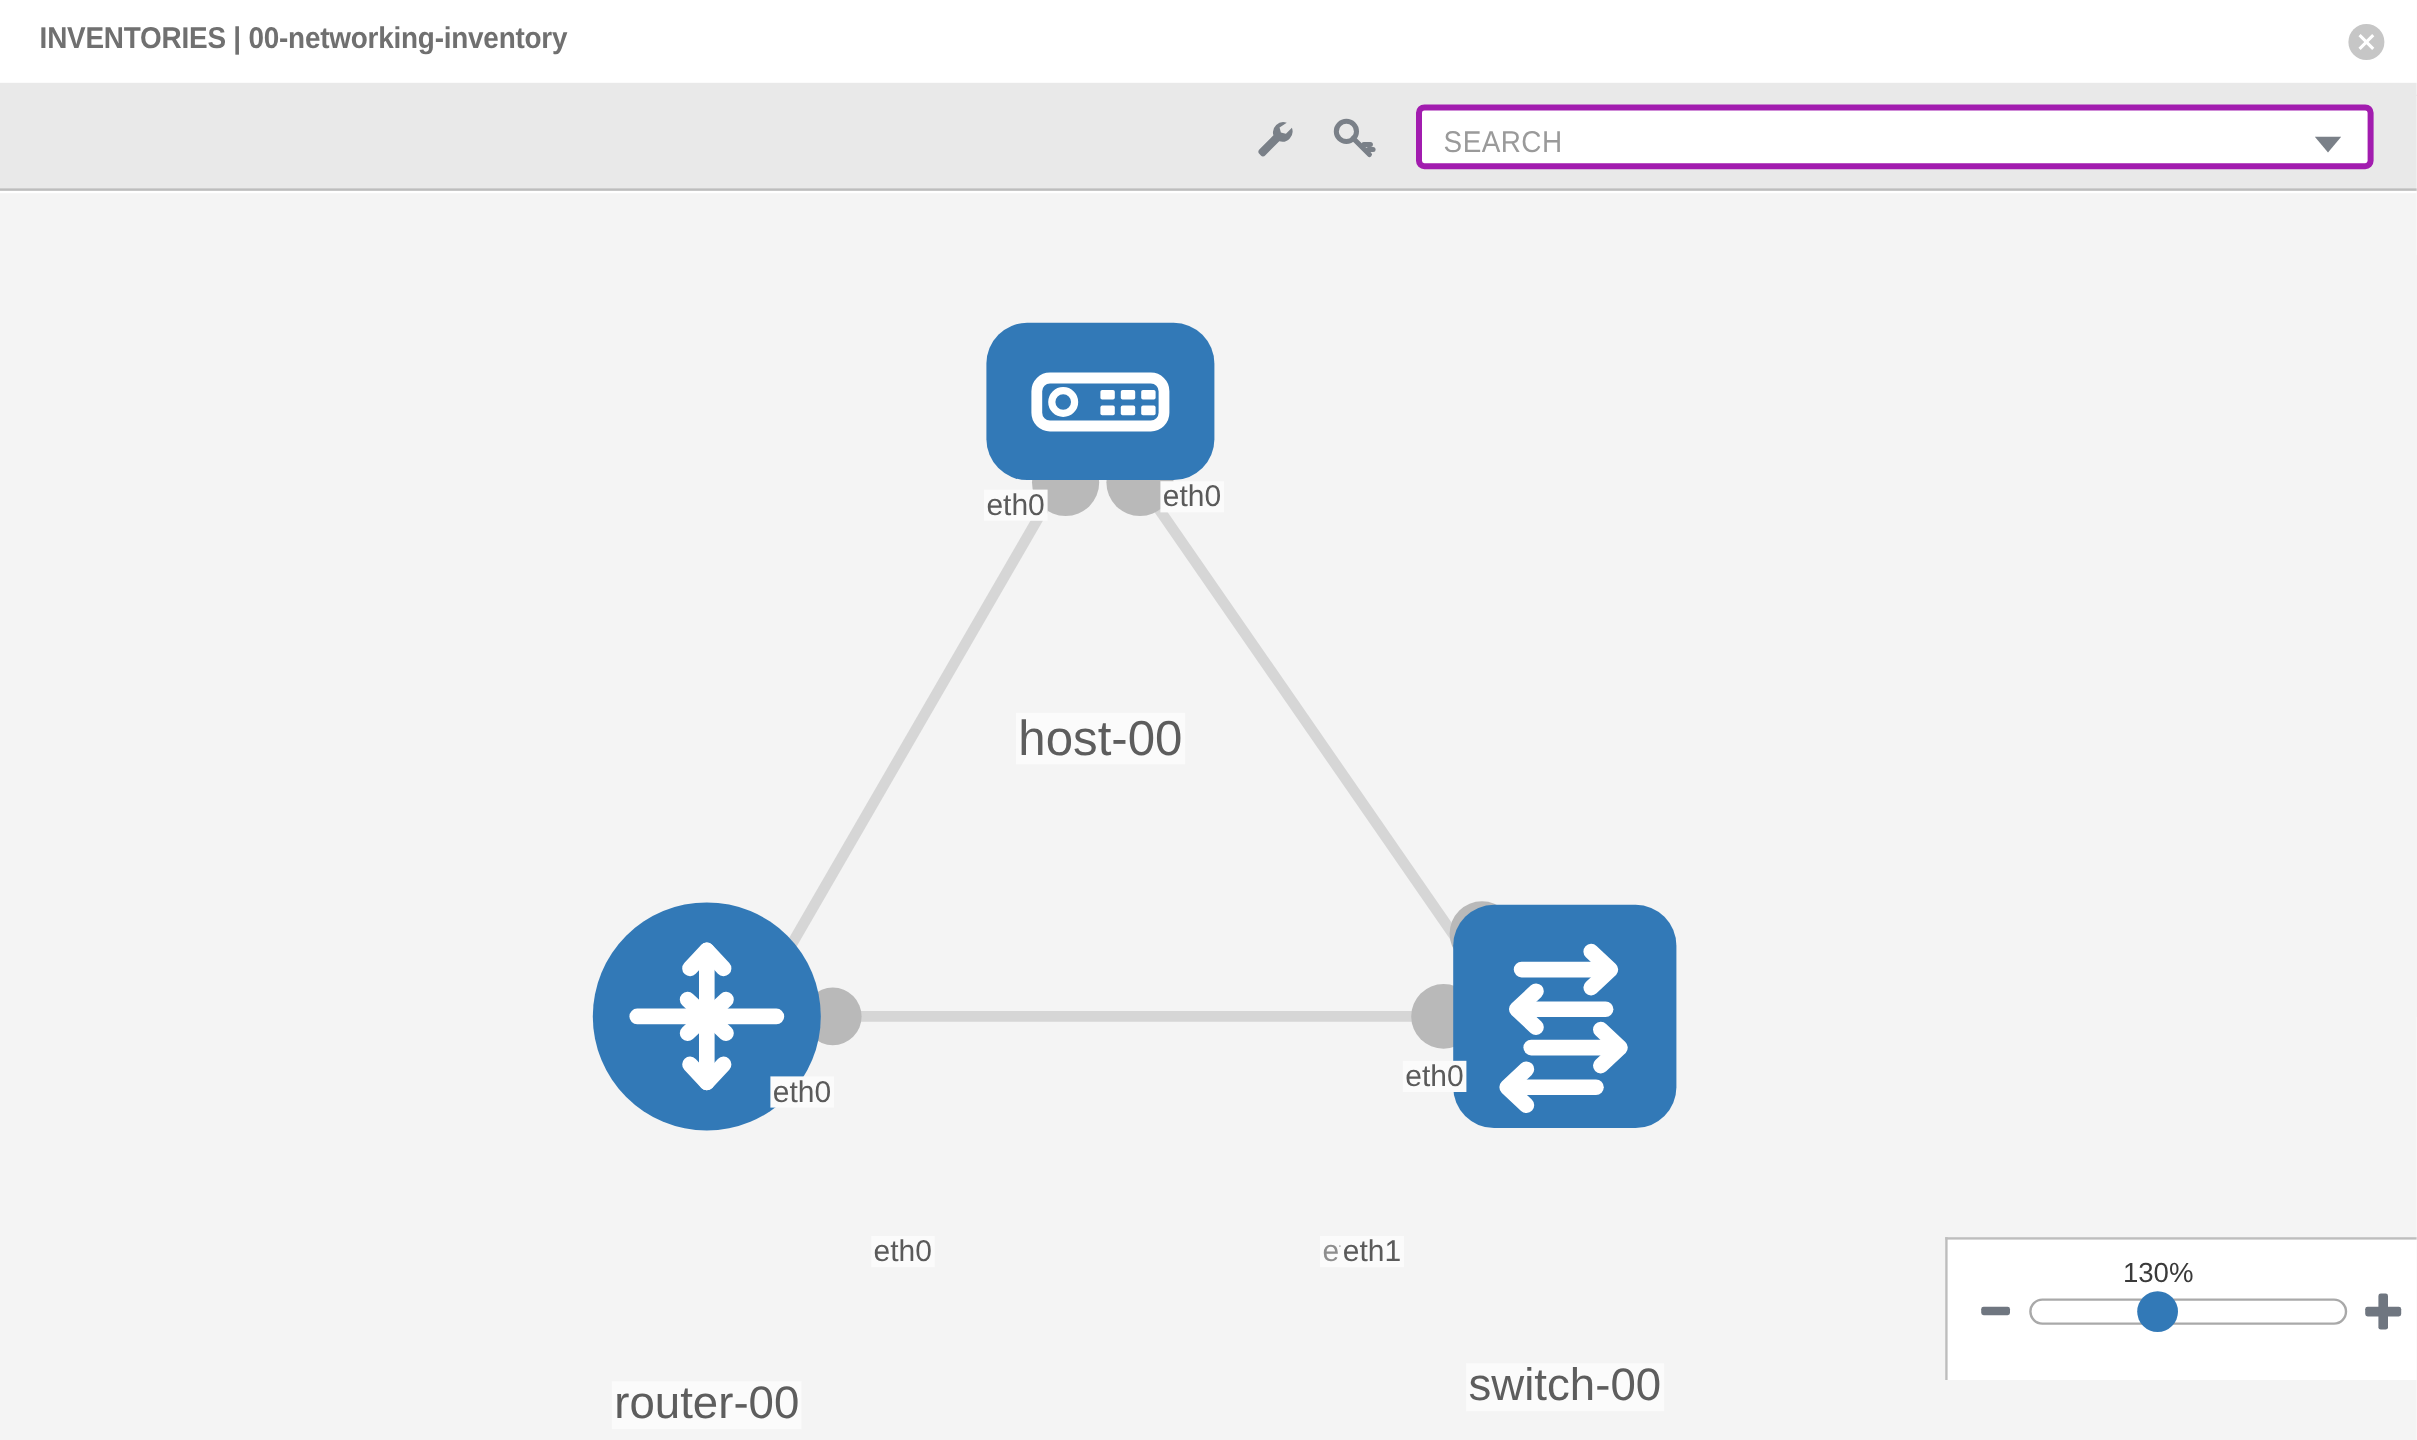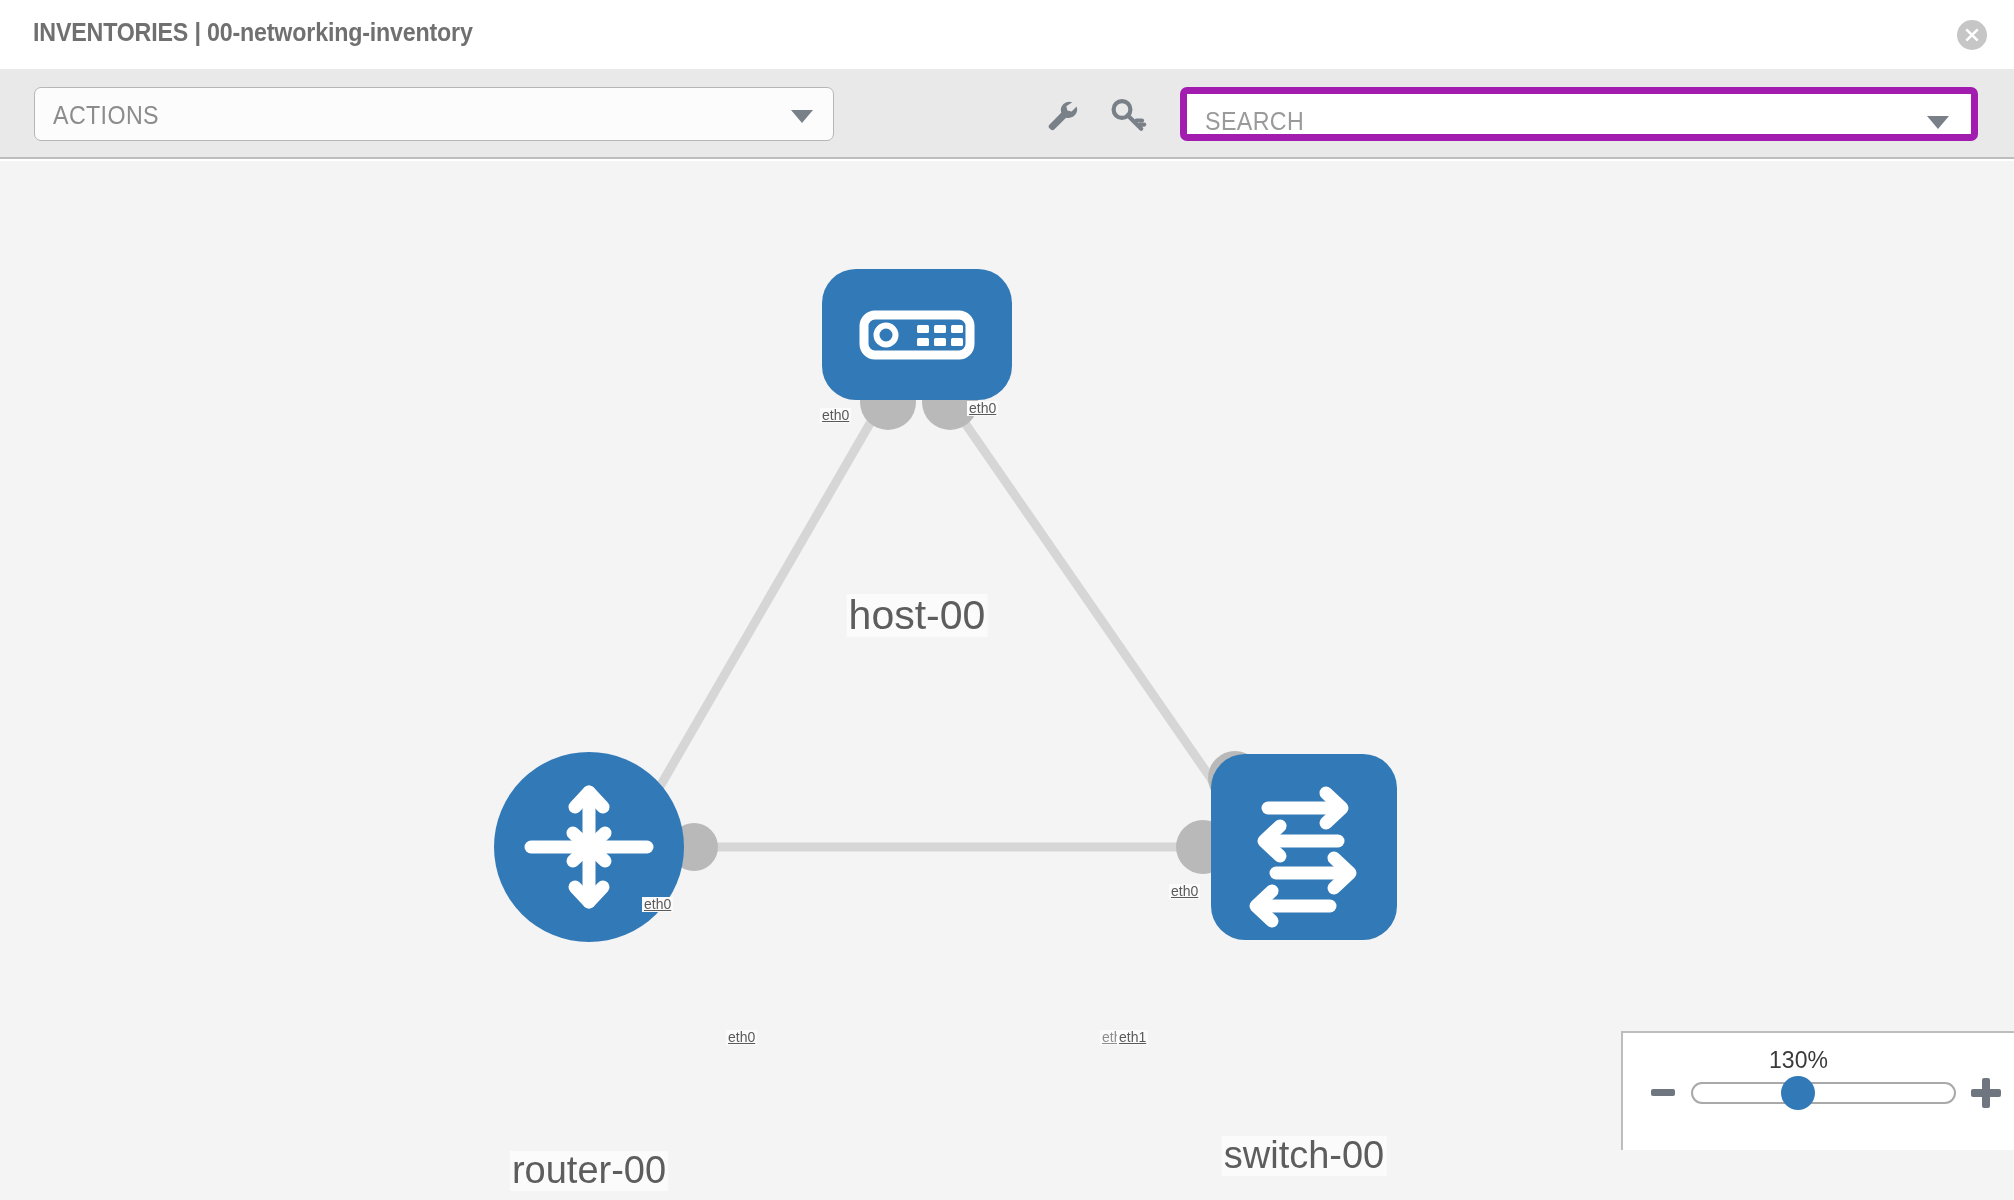--- a/index.html
+++ b/index.html
@@ -106,21 +106,21 @@
   .tool-icon.wrench { left: 1042px; }
   .tool-icon.key    { left: 1109px; }
 
   .search-select {
     position: absolute;
     left: 1180px;
     top: 18px;
     width: 798px;
     height: 54px;
     background: #ffffff;
-    border: 7px solid #a21caf;
+    border: 5px solid #a21caf;
     border-radius: 7px;
     box-sizing: border-box;
     cursor: text;
   }
   .search-select .label {
     position: absolute;
     left: 18px;
     top: 13px;
     font-size: 25px;
     color: #9a9a9a;
@@ -152,27 +152,26 @@
     font-size: 38px;
     color: #5d5d5d;
     background: #fbfbfb;
     white-space: nowrap;
     padding: 0 2px;
     transform: translateX(-50%);
     line-height: 1.05;
   }
   .if-label {
     position: absolute;
-    font-size: 14px;
+    font-size: 25px;
     color: #5a5a5a;
     background: #fbfbfb;
     white-space: nowrap;
     padding: 0 2px;
     line-height: 1.05;
-    text-decoration: underline;
   }
   .if-label.dim { color: #8e8e8e; }
 
   
   .zoom-panel {
     position: absolute;
     left: 1621px;
     top: 1031px;
     width: 393px;
     height: 119px;
@@ -251,24 +250,20 @@
     <div class="page-title">INVENTORIES | 00-networking-inventory</div>
     <div class="close-icon">
       <svg width="30" height="30" viewBox="0 0 30 30" aria-hidden="true">
         <path d="M10.2 8.4 L15 13.2 L19.8 8.4 L21.6 10.2 L16.8 15 L21.6 19.8 L19.8 21.6 L15 16.8 L10.2 21.6 L8.4 19.8 L13.2 15 L8.4 10.2 Z" fill="#ffffff"></path>
       </svg>
     </div>
   </div>
 
   <div class="toolbar">
 
-    <div class="actions-select">
-      <div class="label">ACTIONS</div>
-      <div class="caret"></div>
-    </div>
 
     <div class="tool-icon wrench">
       <svg width="38" height="38" viewBox="0 0 38 38" aria-hidden="true">
         <path d="M30.3 6.2 a8.6 8.6 0 0 0 -11.1 10.6 L7.6 28.4 a2.8 2.8 0 0 0 0 4 l0.9 0.9 a2.8 2.8 0 0 0 4 0 L24.1 21.7 a8.6 8.6 0 0 0 10.5 -11.2 l-5 5 -4.2 -1.1 -1.1 -4.2 z" fill="#7a8088"></path>
       </svg>
     </div>
 
     <div class="tool-icon key">
       <svg width="38" height="38" viewBox="0 0 38 38" aria-hidden="true">
         <circle cx="13" cy="13.5" r="8.4" fill="none" stroke="#7a8088" stroke-width="4.2"></circle>

